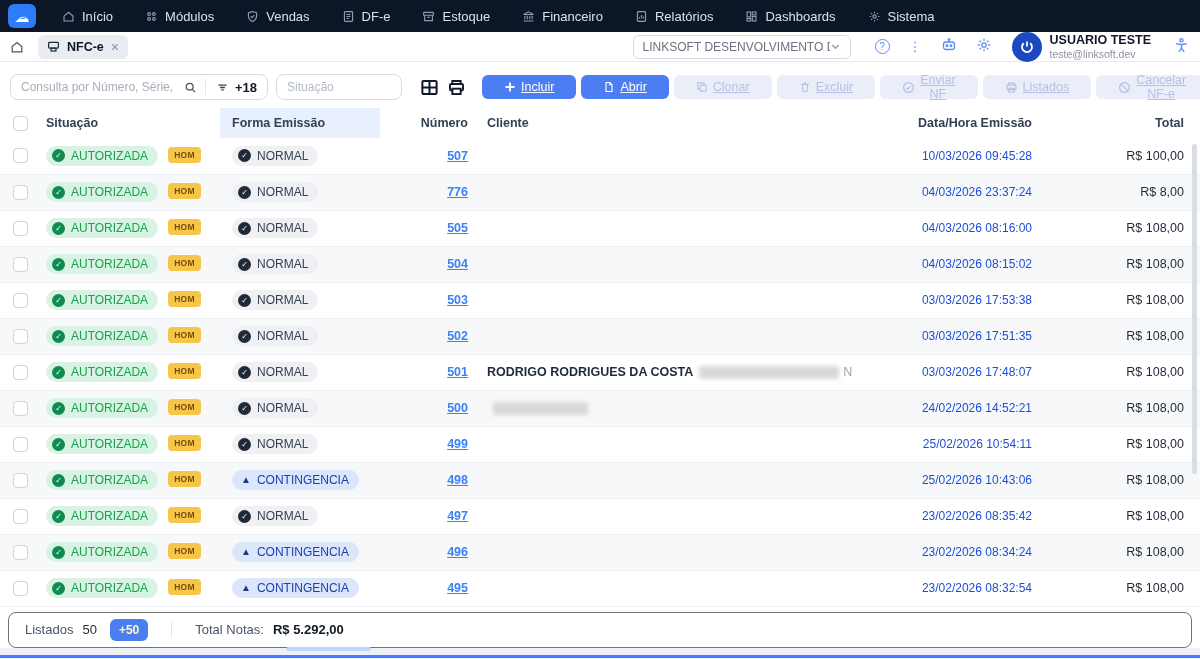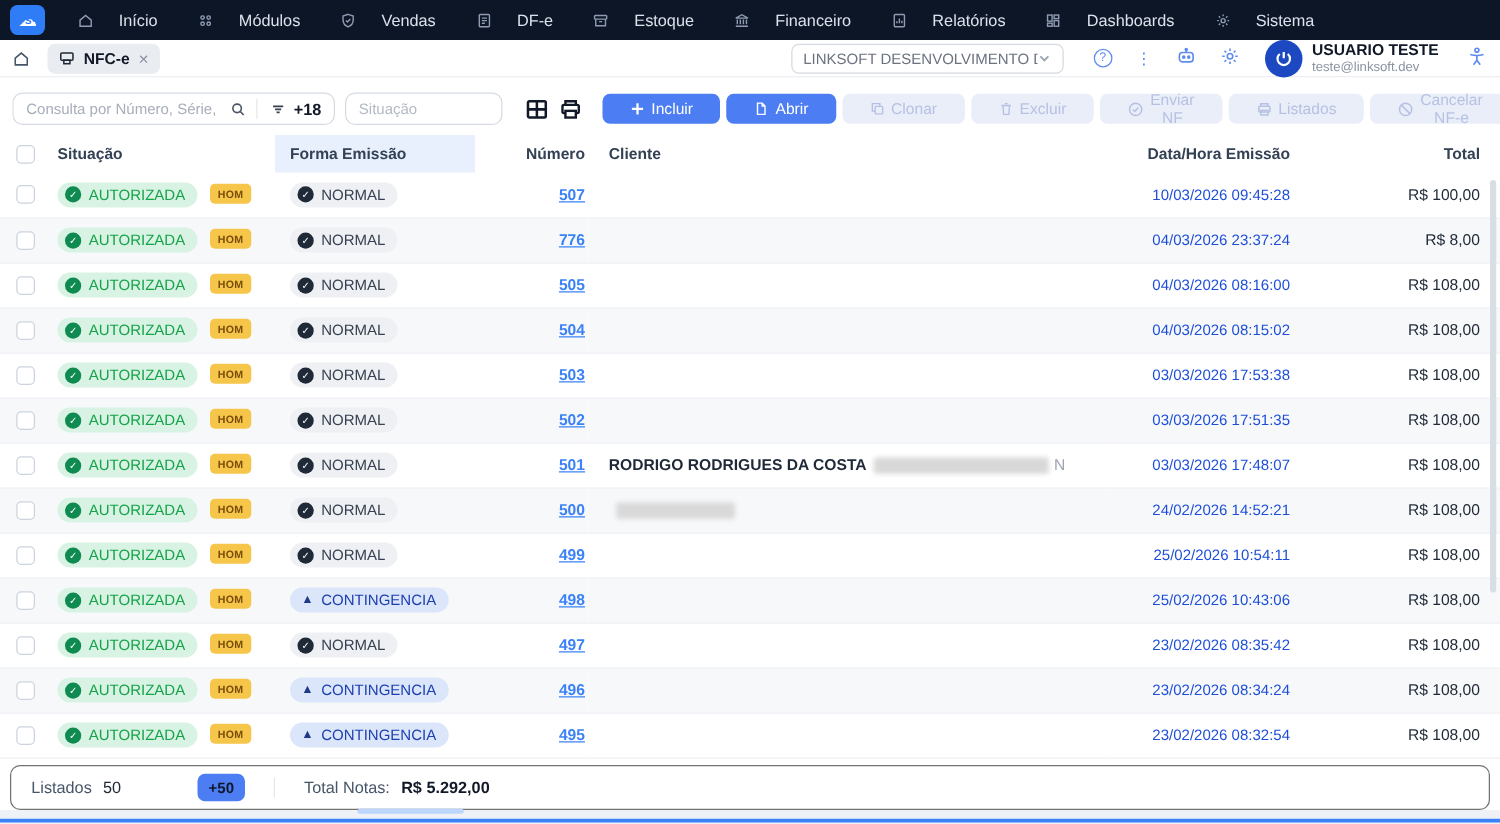--- a/index.html
+++ b/index.html
@@ -6,21 +6,21 @@
   html,body { width:1200px; height:659px; overflow:hidden; background:#eef1f6;
     font-family:"Liberation Sans", sans-serif; font-size:12.5px; color:#1f2937; }
 
   
   .topnav { height:32px; background:#0d1626; display:flex; align-items:center; padding-left:8px; }
   .logo { width:28px; height:24px; background:#2f7df6; border-radius:6px; display:flex;
     align-items:center; justify-content:center; position:relative; }
   .logo .cloud { color:#fff; font-size:15px; line-height:1; }
   .logo .s { position:absolute; color:#2f7df6; font-size:8px; font-weight:bold; top:8px; left:12px;}
   .navitems { display:flex; margin-left:26px; gap:32px; }
-  .navitem { display:flex; align-items:center; gap:20px; color:#dbe2ec; font-size:13px; cursor:pointer; }
+  .navitem { display:flex; align-items:center; gap:7px; color:#dbe2ec; font-size:13px; cursor:pointer; }
   .navitem svg { color:#8e9bb3; }
 
   
   .shell { background:#ffffff; }
 
   
   .tabbar { height:30px; background:#fff; border-bottom:1px solid #e8eaef; display:flex;
     align-items:center; padding:0 10px; }
   .home-ico { color:#475569; display:flex; margin-right:14px; cursor:pointer; }
   .tab { background:#e9ecf1; border-radius:6px; height:24px; display:flex; align-items:center;
@@ -57,21 +57,21 @@
   .filterbox { display:flex; align-items:center; gap:6px; padding:0 10px; cursor:pointer; }
   .filterbox svg { color:#374151; }
   .fcount { font-weight:bold; font-size:13px; color:#111827; }
   .sit-input { border:1px solid #d6dbe3; border-radius:8px; height:26px; width:126px;
     padding:0 10px; font-size:12px; font-family:inherit; color:#374151; outline:0; }
   .sit-input::placeholder { color:#b3bac6; }
   .viewicons { display:flex; align-items:center; gap:8px; margin:0 8px 0 10px; color:#111827; }
   .viewicons svg { cursor:pointer; }
   .btnrow { display:flex; align-items:center; gap:5px; }
   .abtn { height:24px; border-radius:6px; display:flex; align-items:center; gap:5px; padding:0 22px;
-    font-size:12.5px; border:0; font-family:inherit; cursor:pointer; }
+    font-size:12.5px; border:0; font-family:inherit; cursor:pointer;text-decoration:underline; }
   .abtn.on { background:#4c7df2; color:#fff; }
   .abtn.off { background:#eaeef9; color:#b6c2e3; cursor:default; }
   .opcoes { margin-left:8px; height:26px; background:#fff; border:1px solid #d2d7e0;
     border-radius:6px; display:flex; align-items:center; gap:7px; padding:0 10px;
     font-size:12.5px; color:#111827; cursor:pointer; font-family:inherit; }
 
   
   .tablecard { position:relative; background:#fff; }
   table { width:1200px; border-collapse:collapse; table-layout:fixed; }
   thead th { height:30px; font-size:12.5px; font-weight:bold; color:#334155; text-align:left;
@@ -108,22 +108,22 @@
   td.c-date { color:#1d4ed8; font-size:12px; }
   td.c-tot { color:#1f2937; font-size:12.5px; }
   .vscroll { position:absolute; right:3px; top:36px; width:5px; height:330px; background:#d9dee5;
     border-radius:3px; }
 
   
   .footerbar { margin:5px 8px 0 8px; background:#fff; border:1px solid #737373; border-radius:8px;
     height:36px; display:flex; align-items:center; padding:0 16px; gap:9px; }
   .f-label { color:#475569; font-size:13px; }
   .f-count { color:#1f2937; font-size:13px; margin-right:4px; }
-  .f-more { background:#4c7df2; color:#0f172a; font-size:12px; font-weight:bold; border:0;
-    border-radius:6px; padding:4px 9px; cursor:pointer; font-family:inherit;margin-left:48px; }
+  .f-more { background:#4c7df2; color:#fef9c3; font-size:12px; font-weight:bold; border:0;
+    border-radius:6px; padding:4px 9px; cursor:pointer; font-family:inherit; }
   .f-div { width:1px; height:16px; background:#e5e7eb; margin:0 14px; }
   .f-total { font-weight:bold; color:#111827; font-size:13px; }
   .hthumb { position:absolute; left:286px; bottom:8px; width:85px; height:4px;
     background:#bcd6fd; border-radius:2px; }
   .bluebar { position:absolute; left:0; bottom:1px; width:1200px; height:3px; background:#3c82f6; }
   .pagewrap { position:relative; width:1200px; height:659px; }
 </style>
 </head>
 <body>
 

